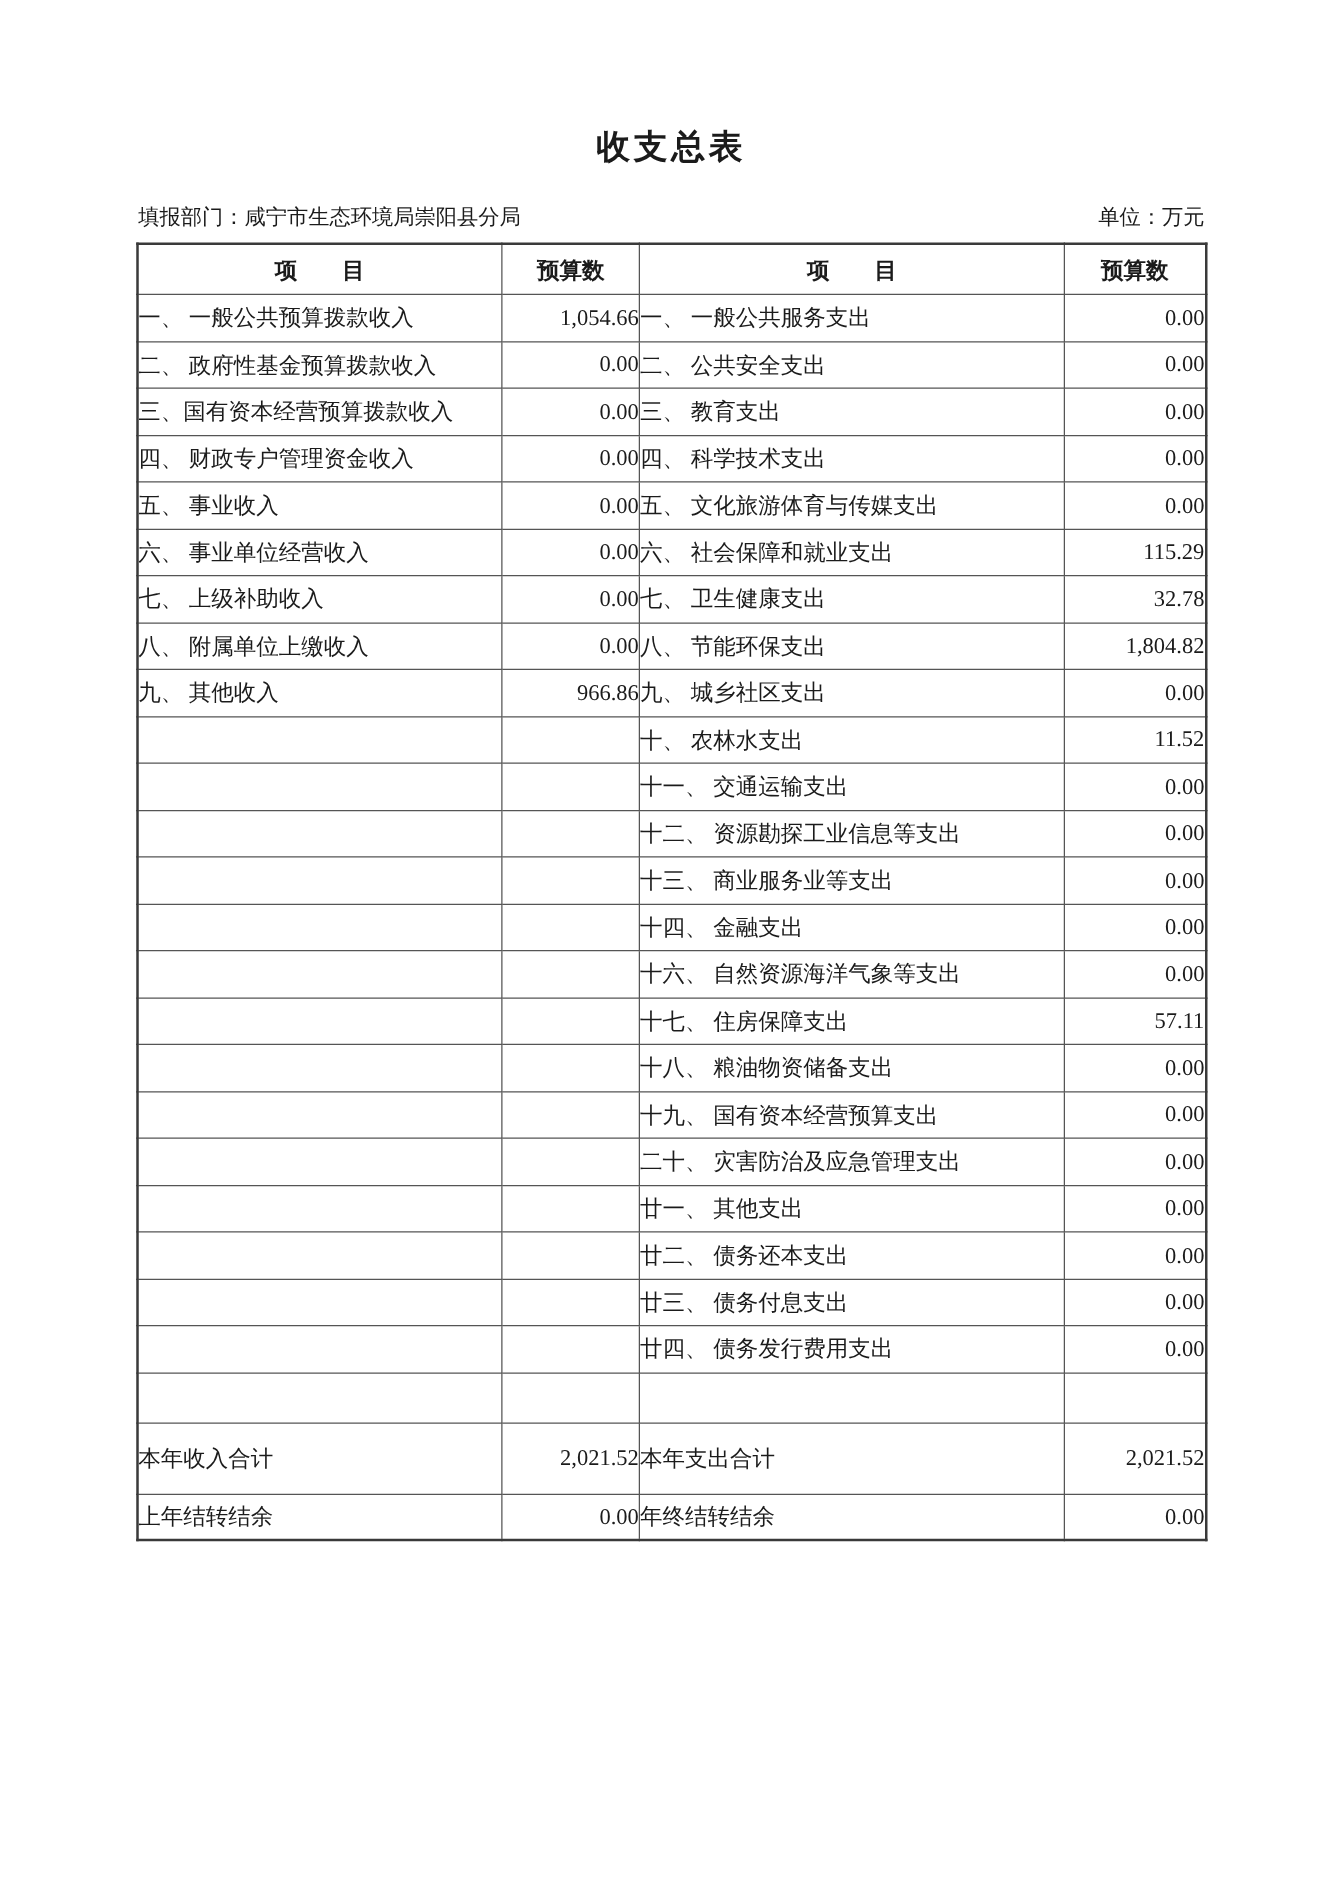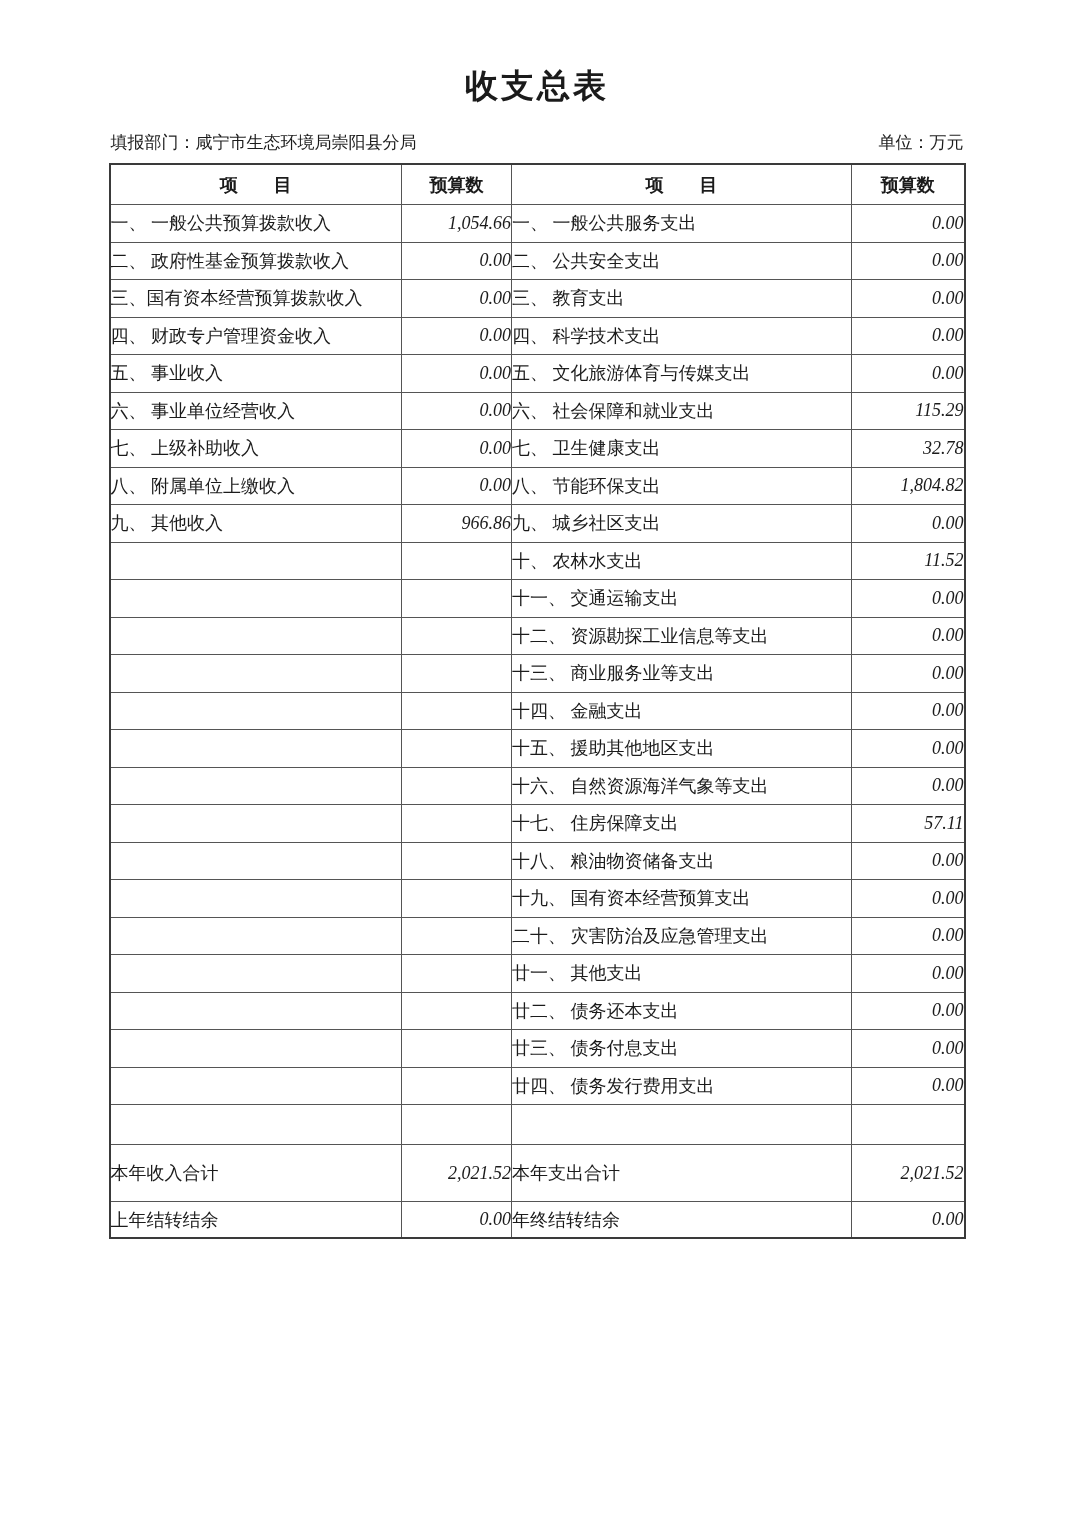--- a/index.html
+++ b/index.html
@@ -6,23 +6,23 @@
   .page {
     position: relative;
     width: 1074px;
     height: 1520px;
     background: #ffffff;
     font-family: "Liberation Serif", "DejaVu Serif", serif;
     color: #1b1b1b;
     overflow: hidden;
   }
   .title {
-    padding-top: 67px;
+    padding-top: 98px;
     text-align: center;
-    font-size: 33px;
+    font-size: 27px;
     font-weight: bold;
     letter-spacing: 3px;
     line-height: 38px;
   }
   .meta {
     width: 853px;
     margin: 26px auto 0;
     display: flex;
     justify-content: space-between;
     align-items: baseline;
@@ -42,21 +42,21 @@
     white-space: nowrap;
     padding: 0;
   }
   tr.hdr1 td { height: 39px; font-weight: bold; font-size: 19px; text-align: center; }
   tr.hdr2 td { height: 39px; font-weight: bold; font-size: 18px; text-align: center; }
   tr.datarow td { height: 36.5px; }
   tr.blankrow td { height: 39px; }
   tr.totalrow td { height: 56px; margin-left: 10px; }
   tr.lastrow td { height: 35px; }
   td.item { text-align: left; padding-left: 13px; }
-  td.val  { text-align: right; padding-right: 9px; font-style: italic; }
+  td.val  { text-align: right; padding-right: 9px; }
 </style>
 </head>
 <body>
 
 <div class="page">
   <div class="title">收支总表</div>
 
   <div class="meta">
     <span>填报部门：咸宁市生态环境局崇阳县分局</span>
     <span>单位：万元</span>
@@ -152,26 +152,20 @@
         <tr class="datarow">
           <td class="item"></td>
           <td class="val"></td>
           <td class="item">十三、 商业服务业等支出</td>
           <td class="val">0.00</td>
         </tr>
         <tr class="datarow">
           <td class="item"></td>
           <td class="val"></td>
           <td class="item">十四、 金融支出</td>
-          <td class="val">0.00</td>
-        </tr>
-        <tr class="datarow">
-          <td class="item"></td>
-          <td class="val"></td>
-          <td class="item">十五、 援助其他地区支出</td>
           <td class="val">0.00</td>
         </tr>
         <tr class="datarow">
           <td class="item"></td>
           <td class="val"></td>
           <td class="item">十六、 自然资源海洋气象等支出</td>
           <td class="val">0.00</td>
         </tr>
         <tr class="datarow">
           <td class="item"></td>

